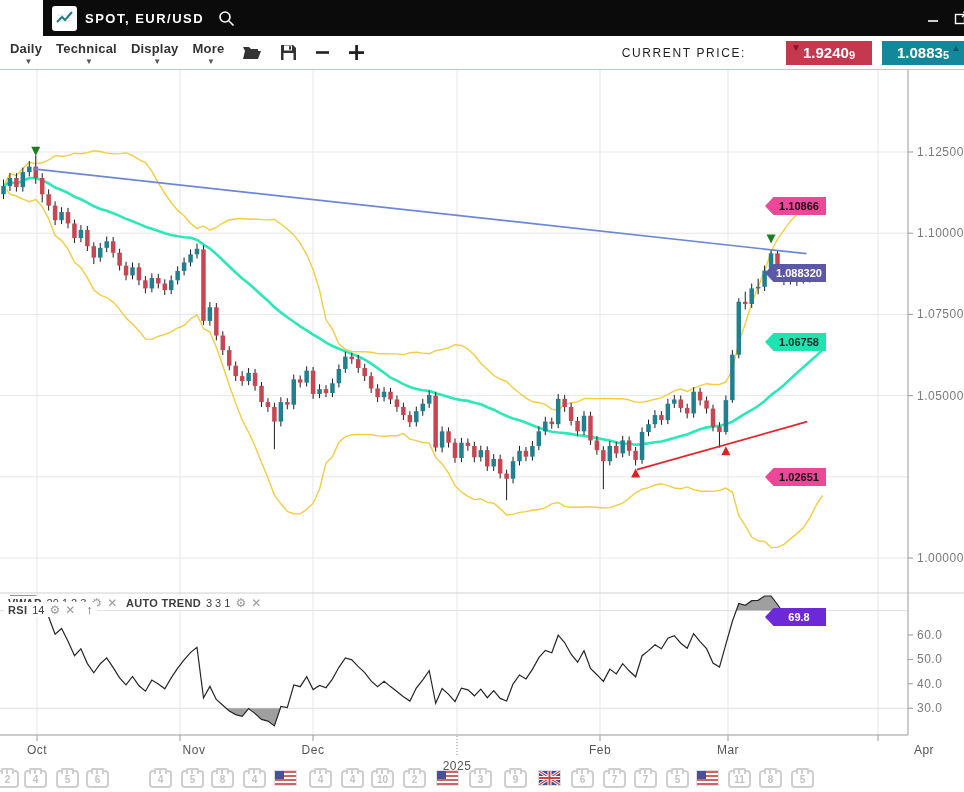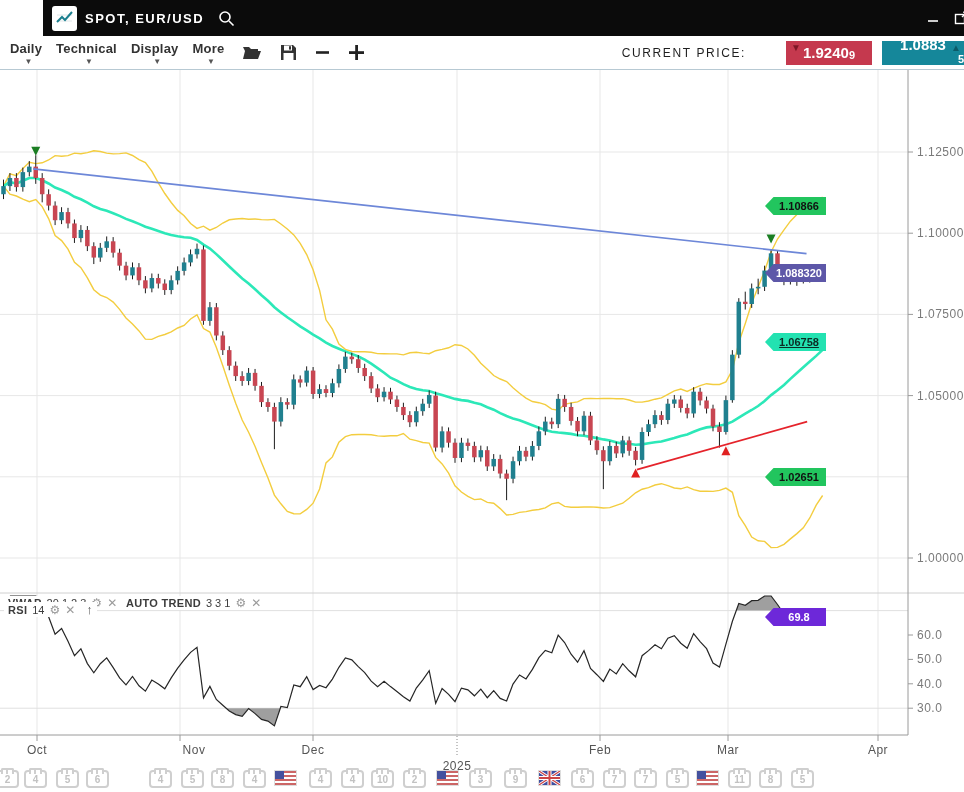--- a/index.html
+++ b/index.html
@@ -23,42 +23,42 @@
   .menu { display:flex; align-items:center; font-size:13px; font-weight:bold;
     color:#333; margin-left:14px; cursor:pointer; letter-spacing:.2px;flex-direction:column; }
   .menu:first-child { margin-left:10px; }
   .caret { font-size:8px; color:#555; margin-left:5px; transform:translateY(1px); }
   .tbicon { margin-left:18px; display:flex; align-items:center; cursor:pointer; }
   .tb-right { margin-left:auto; display:flex; align-items:center; }
   .cp-label { font-size:12px; color:#1f1f1f; letter-spacing:1.6px; margin-right:40px; }
   .price-badge { height:24px; display:flex; align-items:center; justify-content:center;
     color:#fff; font-size:15px; font-weight:bold; cursor:pointer; position:relative; }
   .badge-bid { width:86px; background:#c5394e; margin-right:10px; }
-  .badge-ask { width:82px; background:#15879a;flex-direction:column; }
+  .badge-ask { width:82px; background:#15879a; }
   .sub-digit { font-size:11px; align-self:flex-end; margin-bottom:4px; }
   .tick-arrow { font-size:10px; position:absolute; top:1px; }
   .badge-bid .tick-arrow { left:5px; color:#7e1626; }
   .badge-ask .tick-arrow { right:3px; color:#0b5b68; }
 
   
   #chart-area { position:absolute; top:70px; left:0; width:827px; height:722px; }
   #chart-svg { position:absolute; top:0; left:0; }
 
   .ind-label { position:absolute; font-size:11px; color:#3c3c3c; display:flex;
     align-items:center; gap:5px; background:#fff; padding:0 4px; }
   .ind-name { font-weight:bold; letter-spacing:.3px; }
   .ind-ico { color:#9a9a9a; font-size:12px; cursor:pointer; }
   .ind-arrow { color:#555; font-size:13px; cursor:pointer; margin-left:6px; }
 
   .axis-badge { position:absolute; right:1px; width:61px; height:18px; line-height:18px;
     text-align:center; font-size:11px; font-weight:bold; padding-left:7px;
     clip-path:polygon(0 50%, 14% 0, 100% 0, 100% 100%, 14% 100%); }
-  .b-yellow { background:#22c55e; color:#111; }
+  .b-yellow { background:#ec4899; color:#111; }
   .b-purple { background:#5d57a8; color:#fff; }
-  .b-mint   { background:#23e2b1; color:#0c2b24;text-decoration:underline; }
+  .b-mint   { background:#23e2b1; color:#0c2b24; }
   .b-black  { background:#6d28d9; color:#fff; }
 
   .month-label { position:absolute; transform:translateX(-50%); font-size:12px;
     color:#555; letter-spacing:.5px; }
   .cal { position:absolute; width:23px; height:18px; border:2px solid #cfcfcf;
     border-radius:4px; background:#fff; color:#c2c2c2; font-weight:bold; font-size:10px;
     display:flex; align-items:center; justify-content:center; cursor:pointer; }
   .cal::before,.cal::after { content:""; position:absolute; top:-4px; width:4px; height:4px;
     border:2px solid #cfcfcf; border-bottom:none; border-radius:2px 2px 0 0; background:#fff; }
   .cal::before { left:3px; } .cal::after { right:3px; }
@@ -510,21 +510,21 @@
   <div class="axis-badge b-yellow" style="top:398px;">1.02651</div>
   <div class="axis-badge b-black" style="top:538px;">69.8</div>
 
   <div id="xlabels">
       <div class="month-label" style="left: 37px; top: 673px;">Oct</div>
       <div class="month-label" style="left: 180px; top: 673px; padding-left: 28px;">Nov</div>
       <div class="month-label" style="left: 313px; top: 673px;">Dec</div>
       <div class="month-label" style="left: 457px; top: 689px;">2025</div>
       <div class="month-label" style="left: 600px; top: 673px;">Feb</div>
       <div class="month-label" style="left: 728px; top: 673px;">Mar</div>
-      <div class="month-label" style="left: 878px; top: 673px;">Apr</div>
+      <div class="month-label" style="left: 924px; top: 673px;">Apr</div>
     </div>
   <div id="events">
       <div class="cal" style="left: -4px; top: 700px;">2</div>
       <div class="cal" style="left: 24px; top: 700px;">4</div>
       <div class="cal" style="left: 56px; top: 700px;">5</div>
       <div class="cal" style="left: 86px; top: 700px;">6</div>
       <div class="cal" style="left: 149px; top: 700px;">4</div>
       <div class="cal" style="left: 181px; top: 700px;">5</div>
       <div class="cal" style="left: 211px; top: 700px;">8</div>
       <div class="cal" style="left: 243px; top: 700px;">4</div>

